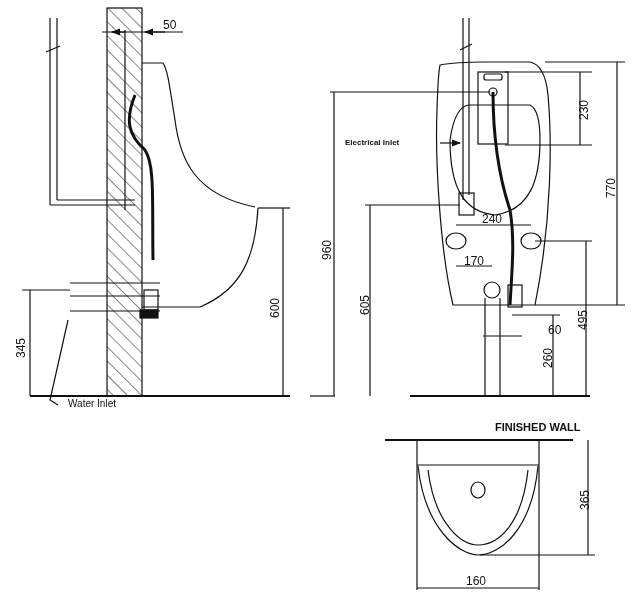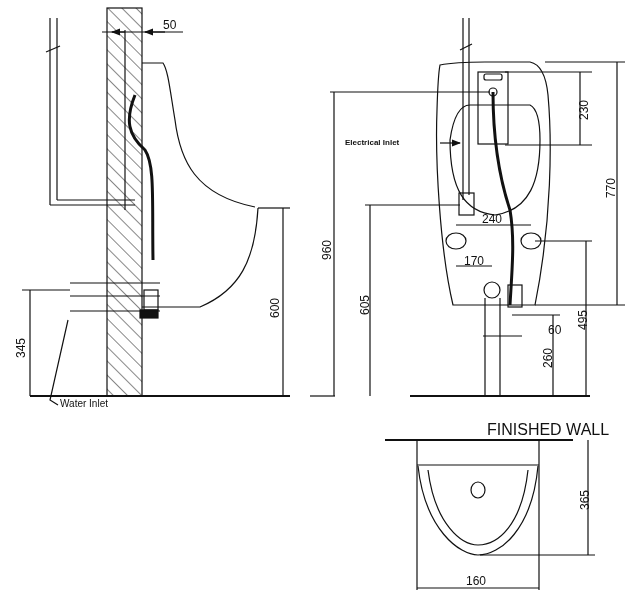--- a/index.html
+++ b/index.html
@@ -2,21 +2,21 @@
 <html><head>
 <meta charset="utf-8">
 <style>
   html, body { margin:0; padding:0; background:#ffffff; }
   body { width:641px; height:605px; position:relative; overflow:hidden; font-family:"Liberation Sans", sans-serif; }
   svg { position:absolute; left:0; top:0; }
   .lbl { position:absolute; font-family:"Liberation Sans", sans-serif; color:#111; white-space:nowrap; }
   .dim { font-size:12px; }
   .vert { transform-origin:left top; transform:rotate(-90deg); }
   .small { font-size:8px; font-weight:bold; }
-  .note { font-size:10px; }
+  .note { font-size:10px;margin-left:8px; }
 </style>
 </head>
 <body>
 
 <svg width="641" height="605" viewBox="0 0 641 605">
   <defs>
     <pattern id="hatch" width="10" height="10" patternUnits="userSpaceOnUse" patternTransform="rotate(-45)">
       <line x1="0" y1="0" x2="0" y2="10" stroke="#111" stroke-width="1"></line>
     </pattern>
     <marker id="arr" markerWidth="8" markerHeight="8" refX="7" refY="4" orient="auto">
@@ -135,15 +135,15 @@
 <div class="lbl dim vert" style="left:577px;top:120px;">230</div>
 <div class="lbl dim vert" style="left:604px;top:198px;">770</div>
 <div class="lbl dim vert" style="left:320px;top:260px;">960</div>
 <div class="lbl dim vert" style="left:358px;top:315px;">605</div>
 <div class="lbl dim" style="left:482px;top:212px;">240</div>
 <div class="lbl dim" style="left:464px;top:254px;">170</div>
 <div class="lbl dim" style="left:536px;top:323px;margin-left:12px;">60</div>
 <div class="lbl dim vert" style="left:541px;top:368px;">260</div>
 <div class="lbl dim vert" style="left:576px;top:330px;">495</div>
 
-<div class="lbl note" style="left:487px;top:421px;font-size:16px;">FINISHED WALL</div>
+<div class="lbl note" style="left:487px;top:421px;font-size:11px;font-weight:bold;">FINISHED WALL</div>
 <div class="lbl dim vert" style="left:578px;top:510px;">365</div>
 <div class="lbl dim" style="left:466px;top:574px;">160</div>
 
 </body></html>

